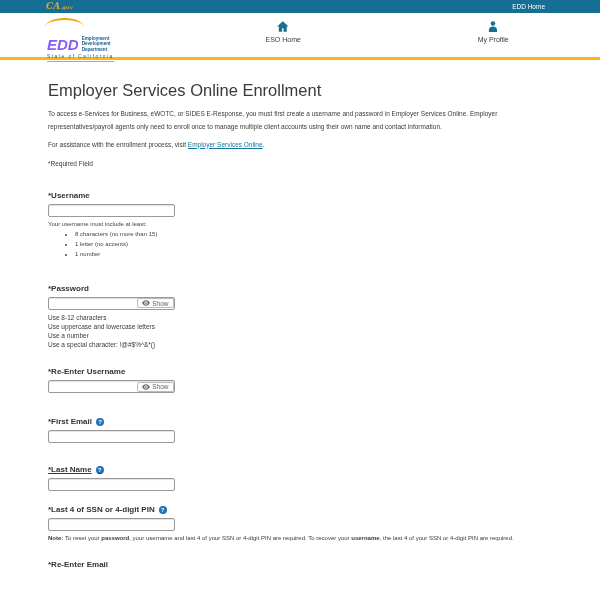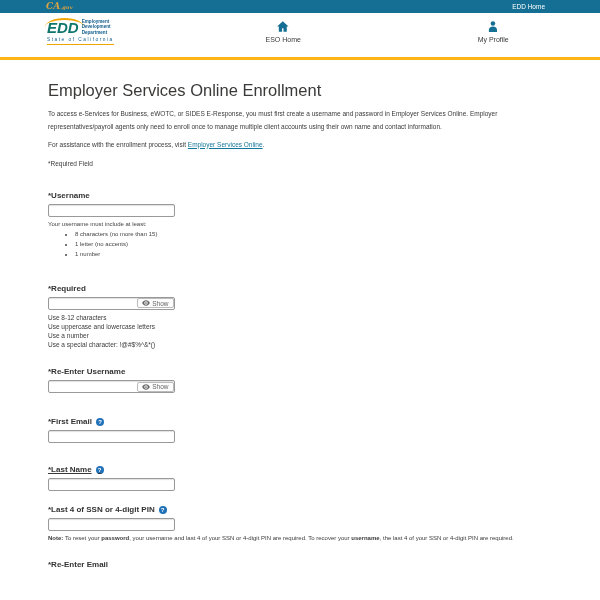--- a/index.html
+++ b/index.html
@@ -23,21 +23,21 @@
     position:absolute; right:55px; top:3px; color:#ffffff;
     font-size:6.5px; text-decoration:none; cursor:pointer;
   }
 
   
   .header { height:44px; position:relative; background:#ffffff; }
   .edd-logo { position:absolute; left:47px; top:5px; cursor:pointer; }
   .edd-top { display:flex; align-items:flex-end; gap:3px; }
   .edd-word {
     font-size:15px; font-weight:bold; font-style:italic;
-    color:#0f766e; line-height:14px; position:relative; padding-top:3px;
+    color:#8b5cf6; line-height:14px; position:relative; padding-top:20px;
   }
   .edd-word::before {
     content:""; position:absolute; left:-2px; right:-5px; top:0; height:7px;
     border-top:2px solid #f0a500;
     border-radius:50% 50% 0 0 / 100% 100% 0 0;
   }
   .edd-lines { display:flex; flex-direction:column; font-size:4.6px; font-weight:bold; color:#15608e; line-height:5.4px; }
   .edd-state {
     margin-top:2px; font-size:4.8px; letter-spacing:1.5px; color:#15608e;
     border-bottom:1.5px solid #f0a500; padding-bottom:1.5px; white-space:nowrap;
@@ -163,21 +163,21 @@
     <div class="hint-title">Your username must include at least:</div>
     <ul class="bullets">
       <li>8 characters (no more than 15)</li>
       <li>1 letter (no accents)</li>
       <li>1 number</li>
     </ul>
   </div>
 
   <div class="g-password">
     <div class="label">
-        <span>*Required</span>
+        <span>*Password</span>
       </div>
     <div class="pw-wrap">
       <input class="txt" type="password" style="">
       <button class="show-btn">
         <svg viewBox="0 0 24 16">
             <path d="M12 0C7 0 2.7 3 .5 8 2.7 13 7 16 12 16s9.3-3 11.5-8C21.3 3 17 0 12 0zm0 13.2A5.2 5.2 0 1 1 12 2.8a5.2 5.2 0 0 1 0 10.4z"></path>
             <circle cx="12" cy="8" r="2.6"></circle>
           </svg>
         <span>Show</span>
       </button>

